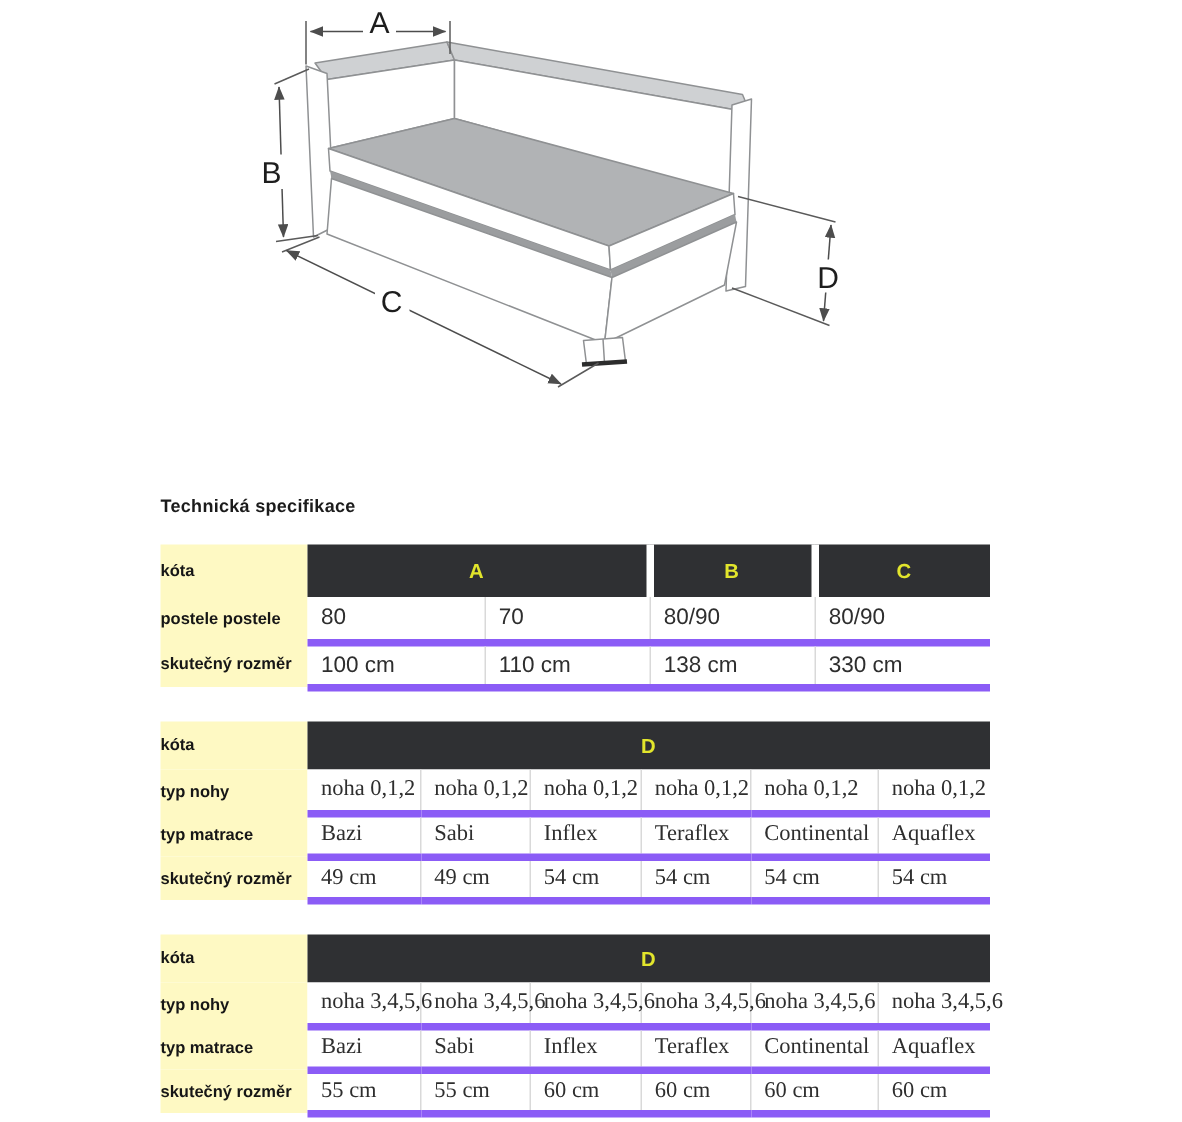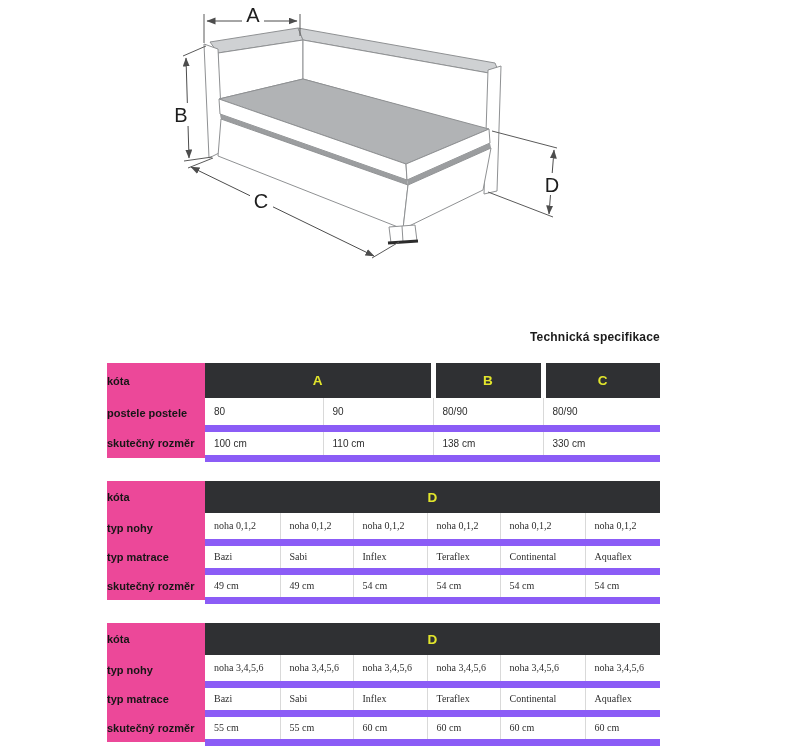--- a/index.html
+++ b/index.html
@@ -14,40 +14,40 @@
   .bed-topface { fill:#cfd1d3; stroke:#8f9193; stroke-width:1; stroke-linejoin:round; }
   .bed-mattress { fill:#b1b3b5; stroke:#8f9193; stroke-width:1; stroke-linejoin:round; }
   .bed-gap { fill:#9b9d9f; stroke:none; }
   .dim { stroke:#4d4d4d; stroke-width:1; fill:none; }
   .dim-ext { stroke:#5a5a5a; stroke-width:1; fill:none; }
   .dim-label { font-family:"Liberation Sans", sans-serif; font-size:20px; fill:#1d1d1d; text-anchor:middle; }
   .label-bg { fill:#ffffff; }
   
   .section-title {
     position:absolute; top:330px; left:107px; width:553px;
-    text-align:right; font-size:12px; font-weight:bold; color:#1b1b1b;
+    text-align:left; font-size:12px; font-weight:bold; color:#1b1b1b;
     letter-spacing:0.2px;
   }
   
   .spec-table { position:absolute; left:107px; border-collapse:collapse; table-layout:fixed; width:553px; }
   .spec-table.t1 { top:363px; }
   .spec-table.t2 { top:481px; }
   .spec-table.t3 { top:623px; }
   .spec-table th.row-label {
     text-align:left; vertical-align:middle; font-size:11px; font-weight:bold;
-    color:#161616; background:#ec4899; padding:0 6px 0 0; white-space:nowrap;
+    color:#161616; background:#fef9c3; padding:0 6px 0 0; white-space:nowrap;
   }
   .spec-table th.hdr {
     background:#2f3033; color:#e2e52c; text-align:center; vertical-align:middle;
     font-size:13.5px; font-weight:bold; letter-spacing:0.5px;
   }
   .spec-table th.hdr + th.hdr { border-left:5px solid #ffffff; }
   .spec-table td.cell {
-    background:#ffffff; border-bottom:7px solid #8b5cf6; border-right:1px solid #d9d9d9;
-    font-size:10px; color:#2e2e2e; padding-left:9px; vertical-align:middle; white-space:nowrap;margin-top:12px;
+    background:#ffffff; border-bottom:5px solid #8b5cf6; border-right:1px solid #d9d9d9;
+    font-size:15px; color:#2e2e2e; padding-left:9px; vertical-align:middle; white-space:nowrap;margin-top:12px;
   }
   .spec-table td.cell.last { border-right:none; }
   .t1 th.hdr { height:35px; }
   .t1 td.cell { height:30px; }
   .t2 th.hdr, .t3 th.hdr { height:32px; }
   .t2 td.cell, .t3 td.cell { height:29px;font-family:Liberation Serif, serif; }
 </style>
 </head>
 <body>
 
@@ -125,21 +125,21 @@
   <tbody>
       <tr>
     <th class="row-label">kóta</th>
     <th class="hdr" colspan="2">A</th>
     <th class="hdr">B</th>
     <th class="hdr">C</th>
   </tr>
   <tr>
     <th class="row-label">postele postele</th>
     <td class="cell">80</td>
-    <td class="cell">90</td>
+    <td class="cell">70</td>
     <td class="cell">80/90</td>
     <td class="cell last">80/90</td>
   </tr>
   <tr>
     <th class="row-label">skutečný rozměr</th>
     <td class="cell">100 cm</td>
     <td class="cell">110 cm</td>
     <td class="cell">138 cm</td>
     <td class="cell last">330 cm</td>
   </tr>

